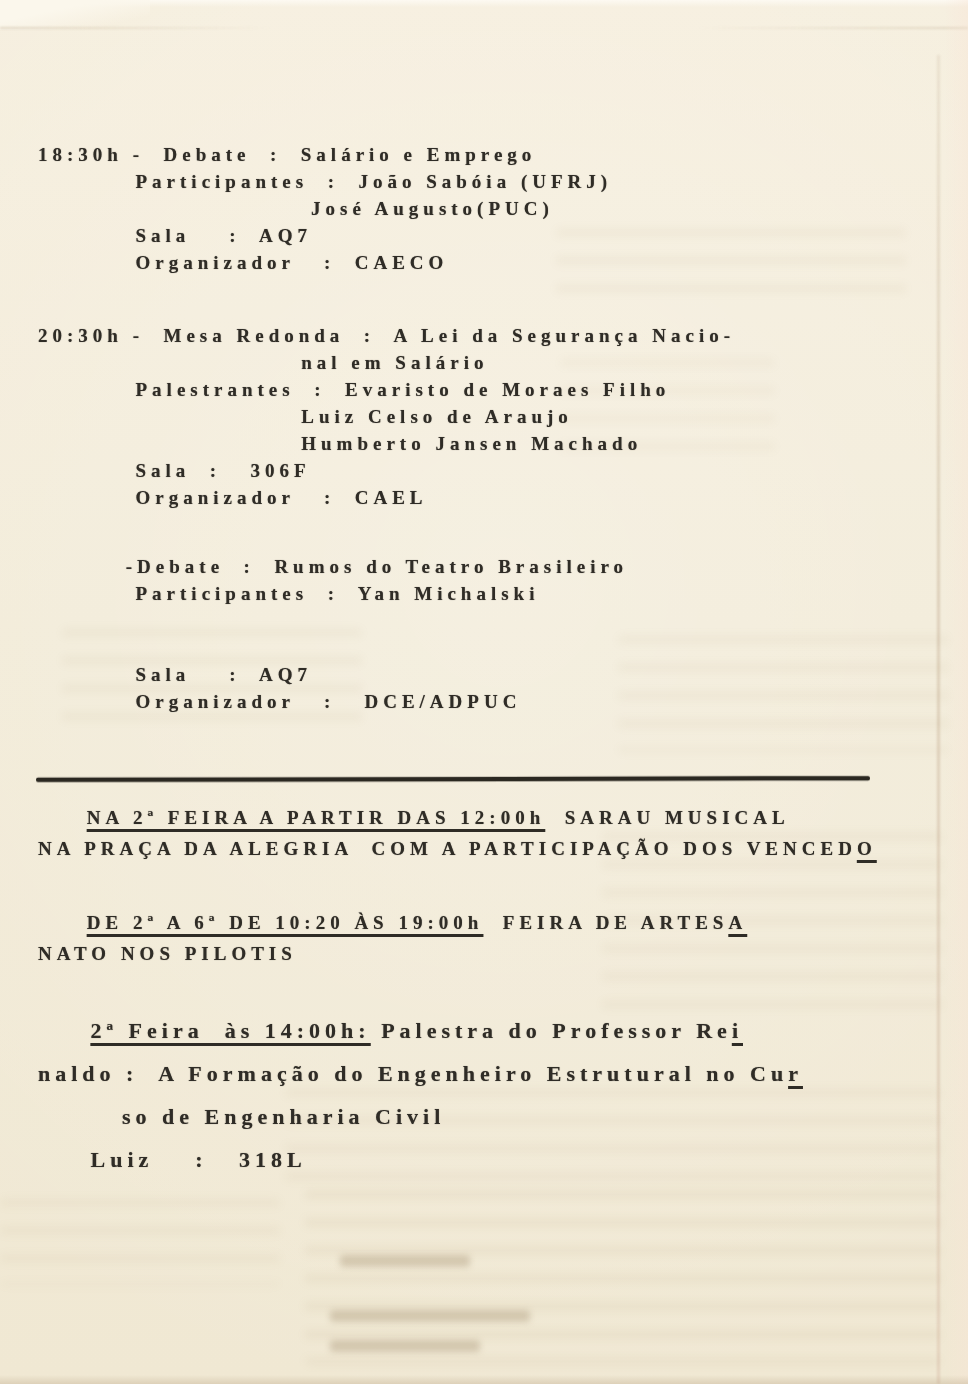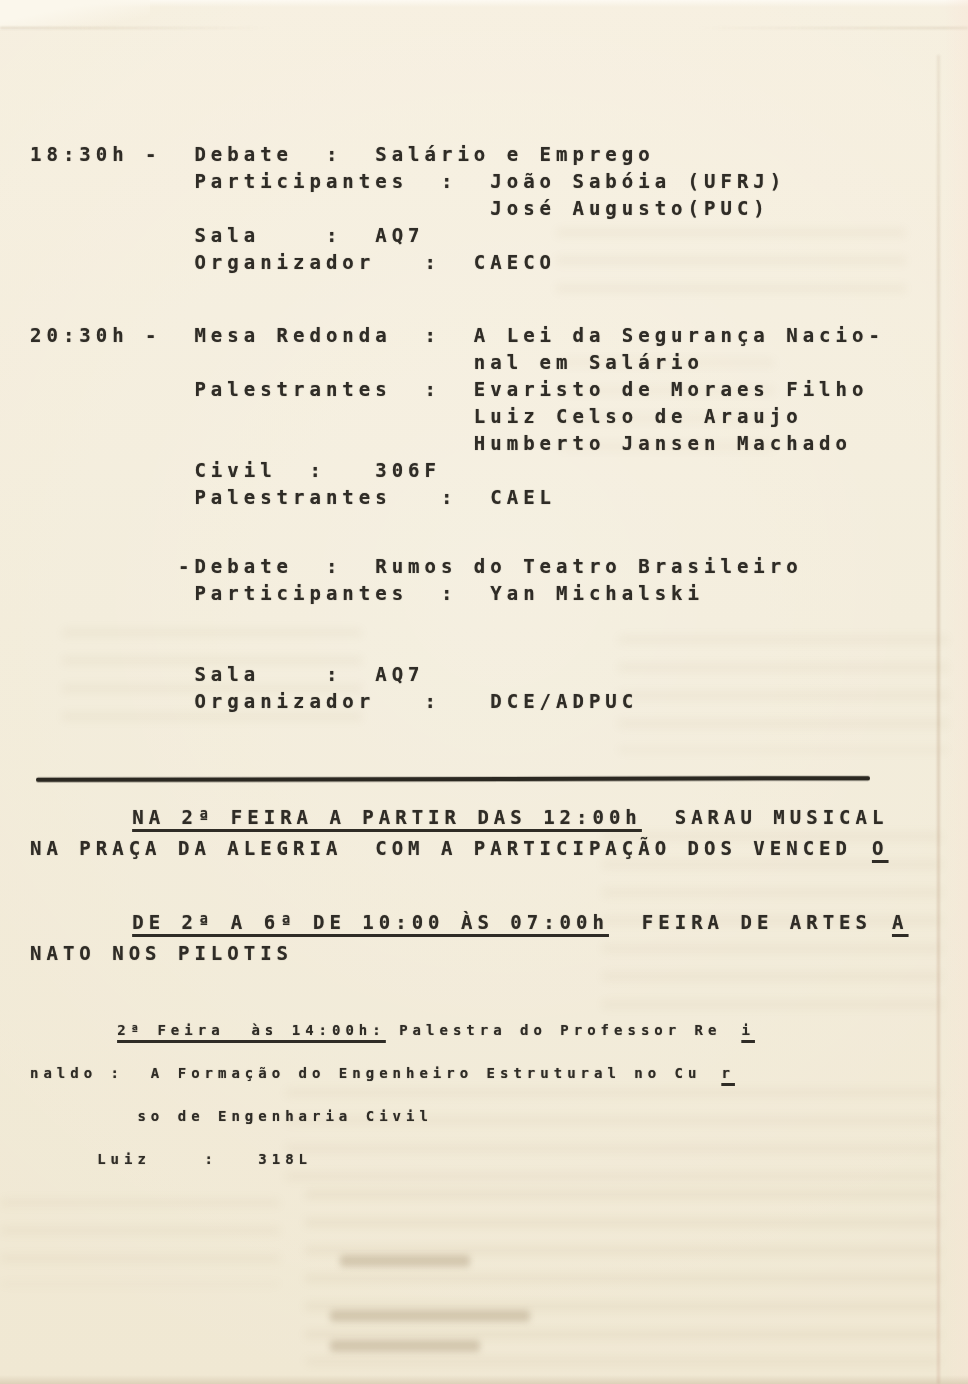--- a/index.html
+++ b/index.html
@@ -28,27 +28,27 @@
 
   
   .ghost{position:absolute;border-radius:5px;filter:blur(4px);
     background:repeating-linear-gradient(180deg,
       rgba(166,143,101,.55) 0px, rgba(166,143,101,.55) 9px,
       rgba(166,143,101,0) 9px, rgba(166,143,101,0) 28px);}
   .smudge{position:absolute;border-radius:4px;filter:blur(3px);
     background:rgba(152,131,96,.32);}
 
   
-  .block{position:absolute;left:30px;color:#2f2c26;
-    text-shadow:0 0 1px rgba(47,44,38,.55);}
+  .block{position:absolute;left:38px;color:#2f2c26;
+    text-shadow:0 0 1px rgba(47,44,38,.55);font-family:Liberation Serif, serif;}
   .line{white-space:pre;font-weight:bold;display:block;}
   .b-sched .line{height:27px;line-height:27px;font-size:19px;letter-spacing:5px;}
   .b-ann   .line{height:31px;line-height:31px;font-size:19px;letter-spacing:5px;}
-  .b-pal   .line{height:43px;line-height:43px;font-size:14px;letter-spacing:5px;}
-  .ul{text-decoration:underline;text-decoration-thickness:2.5px;text-underline-offset:5px;margin-left:20px;}
+  .b-pal   .line{height:43px;line-height:43px;font-size:22px;letter-spacing:5px;}
+  .ul{text-decoration:underline;text-decoration-thickness:2.5px;text-underline-offset:5px;}
 
   .rule{position:absolute;top:777px;left:36px;width:834px;height:4px;
     background:#2b2821;border-radius:2px;transform:rotate(-0.12deg);
     box-shadow:0 1px 0 rgba(43,40,33,.35), 0 -1px 0 rgba(43,40,33,.2);}
 </style>
 </head>
 <body>
 
 <div class="page">
 
@@ -78,42 +78,42 @@
     <div class="line">          Sala    :  AQ7</div>
     <div class="line">          Organizador   :  CAECO</div>
   </section>
 
   <section class="block b-sched" style="top:322px">
     <div class="line">20:30h -  Mesa Redonda  :  A Lei da Segurança Nacio-</div>
     <div class="line">                           nal em Salário</div>
     <div class="line">          Palestrantes  :  Evaristo de Moraes Filho</div>
     <div class="line">                           Luiz Celso de Araujo</div>
     <div class="line">                           Humberto Jansen Machado</div>
-    <div class="line">          Civil  :   306F</div>
-    <div class="line">          Palestrantes   :  CAEL</div>
+    <div class="line">          Sala  :   306F</div>
+    <div class="line">          Organizador   :  CAEL</div>
   </section>
 
   <section class="block b-sched" style="top:553px">
     <div class="line">         -Debate  :  Rumos do Teatro Brasileiro</div>
     <div class="line">          Participantes  :  Yan Michalski</div>
     <div class="line"></div>
     <div class="line"></div>
     <div class="line">          Sala    :  AQ7</div>
     <div class="line">          Organizador   :   DCE/ADPUC</div>
   </section>
 
   <div class="rule"></div>
 
   <section class="block b-ann" style="top:802px">
     <div class="line"><span>     </span><span class="ul">NA 2ª FEIRA A PARTIR DAS 12:00h</span><span>  SARAU MUSICAL</span></div>
     <div class="line"><span>NA PRAÇA DA ALEGRIA  COM A PARTICIPAÇÃO DOS VENCED</span><span class="ul">O</span></div>
   </section>
 
   <section class="block b-ann" style="top:907px">
-    <div class="line"><span>     </span><span class="ul">DE 2ª A 6ª DE 10:00 ÀS 07:00h</span><span>  FEIRA DE ARTES</span><span class="ul">A</span></div>
+    <div class="line"><span>     </span><span class="ul">DE 2ª A 6ª DE 10:20 ÀS 19:00h</span><span>  FEIRA DE ARTES</span><span class="ul">A</span></div>
     <div class="line">NATO NOS PILOTIS</div>
   </section>
 
   <section class="block b-pal" style="top:1009px">
     <div class="line"><span>     </span><span class="ul">2ª Feira  às 14:00h:</span><span> Palestra do Professor Re</span><span class="ul">i</span></div>
     <div class="line"><span>naldo :  A Formação do Engenheiro Estrutural no Cu</span><span class="ul">r</span></div>
     <div class="line">        so de Engenharia Civil</div>
     <div class="line">     Luiz    :   318L</div>
   </section>
 

